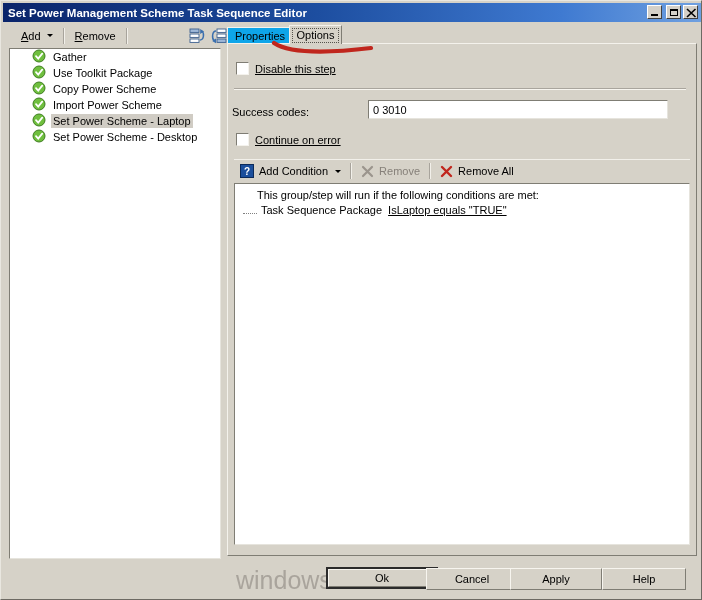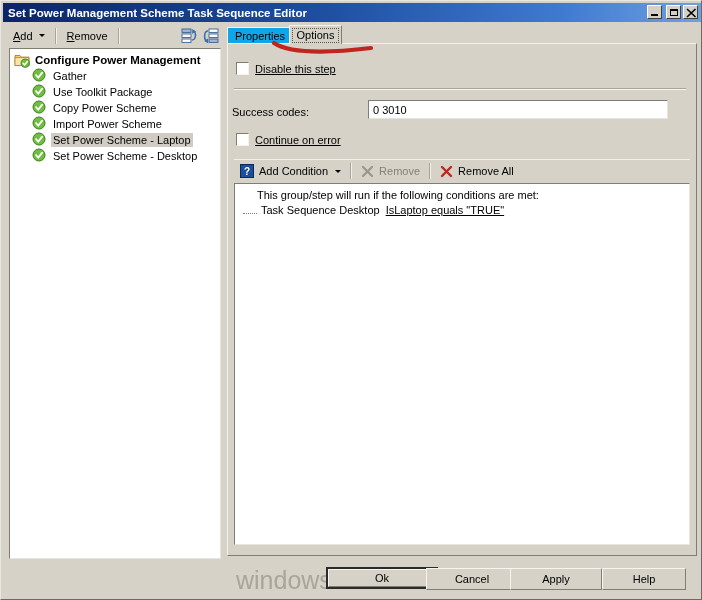--- a/index.html
+++ b/index.html
@@ -38,21 +38,21 @@
     box-sizing:border-box;position:relative;
   }
   .tbtn.gap{margin-right:2px;}
   .tbtn i{position:absolute;display:block;background:#000;}
   .tb-min i{left:3px;bottom:2px;width:7px;height:2px;}
   .tb-max i{left:3px;top:3px;width:8px;height:7px;background:transparent;border:1px solid #000;border-top-width:2px;box-sizing:border-box;}
   .tb-close svg{position:absolute;left:2px;top:2px;}
 
   
   .ltoolbar{
-    position:absolute;left:5px;top:23px;width:216px;height:23px;
+    position:absolute;left:13px;top:23px;width:216px;height:23px;
     background:#d6d2c8;display:flex;align-items:center;
   }
   .tbar-btn{
     height:20px;display:flex;align-items:center;padding:0 7px;
     color:#000;font-size:11px;cursor:default;white-space:nowrap;
   }
   .tbar-btn .caret{
     margin-left:6px;width:0;height:0;
     border-left:3px solid transparent;border-right:3px solid transparent;
     border-top:3px solid #000;
@@ -224,31 +224,20 @@
         <rect x="6" y="6" width="9" height="3.4" fill="#ffffff" stroke="#3a5f8f" stroke-width="0.9"></rect>
         <rect x="6" y="11" width="9" height="3.4" fill="#9fb8d8" stroke="#3a5f8f" stroke-width="0.9"></rect>
         <path d="M5 3 C1 3 0.5 11 3.5 13" stroke="#3a6fae" stroke-width="1.5" fill="none"></path>
         <path d="M5 10.4 L1.2 13 L5 15.2 Z" fill="#3a6fae"></path>
       </svg>
     </div>
   </div>
 
   <div class="treepanel">
 
-    <div class="tnode root" style="margin-top:3px;">
-      <span class="ico">
-        <svg width="16" height="16" viewBox="0 0 16 16">
-          <path d="M1 3.5 h5 l1.4 1.6 H15 v8.4 H1 Z" fill="#f5cf6a" stroke="#a8832a" stroke-width="0.9"></path>
-          <path d="M1 5.6 h13.8 v7.9 H1 Z" fill="#fbe6a8" stroke="#a8832a" stroke-width="0.8"></path>
-          <circle cx="11.2" cy="11.2" r="4.1" fill="#6fbf3e" stroke="#3f7d21" stroke-width="0.9"></circle>
-          <path d="M9.1 11.3 L10.6 12.9 L13.4 9.4" stroke="#ffffff" stroke-width="1.6" fill="none" stroke-linecap="round"></path>
-        </svg>
-      </span>
-      <span class="lbl">Configure Power Management</span>
-    </div>
 
     <div class="tnode child">
       <span class="ico">
         <svg width="14" height="14" viewBox="0 0 14 14">
             <circle cx="7" cy="7" r="6" fill="#6fbf3e" stroke="#3f7d21" stroke-width="1"></circle>
             <path d="M4 7.2 L6.2 9.6 L10.2 4.6" stroke="#fff" stroke-width="1.8" fill="none" stroke-linecap="round"></path>
           </svg>
       </span>
       <span class="lbl">Gather</span>
     </div>
@@ -352,21 +341,21 @@
           <path d="M2 2 L11 11 M11 2 L2 11" stroke="#c0261d" stroke-width="2.4" fill="none" stroke-linecap="round"></path>
         </svg>
         <span>Remove All</span>
       </div>
     </div>
 
     <div class="condlist">
       <div class="cl-head">This group/step will run if the following conditions are met:</div>
       <div class="cl-row">
         <span class="dots"></span>
-        <span>Task Sequence Desktop</span>
+        <span>Task Sequence Package</span>
         <span class="ul">IsLaptop equals "TRUE"</span>
       </div>
     </div>
 
   </div>
 
   <svg class="annot" width="105" height="20" viewBox="0 0 105 20">
     <path d="M3 6 C18 16, 50 17, 100 11" stroke="#c0261d" stroke-width="4.2" fill="none" stroke-linecap="round"></path>
   </svg>
 

